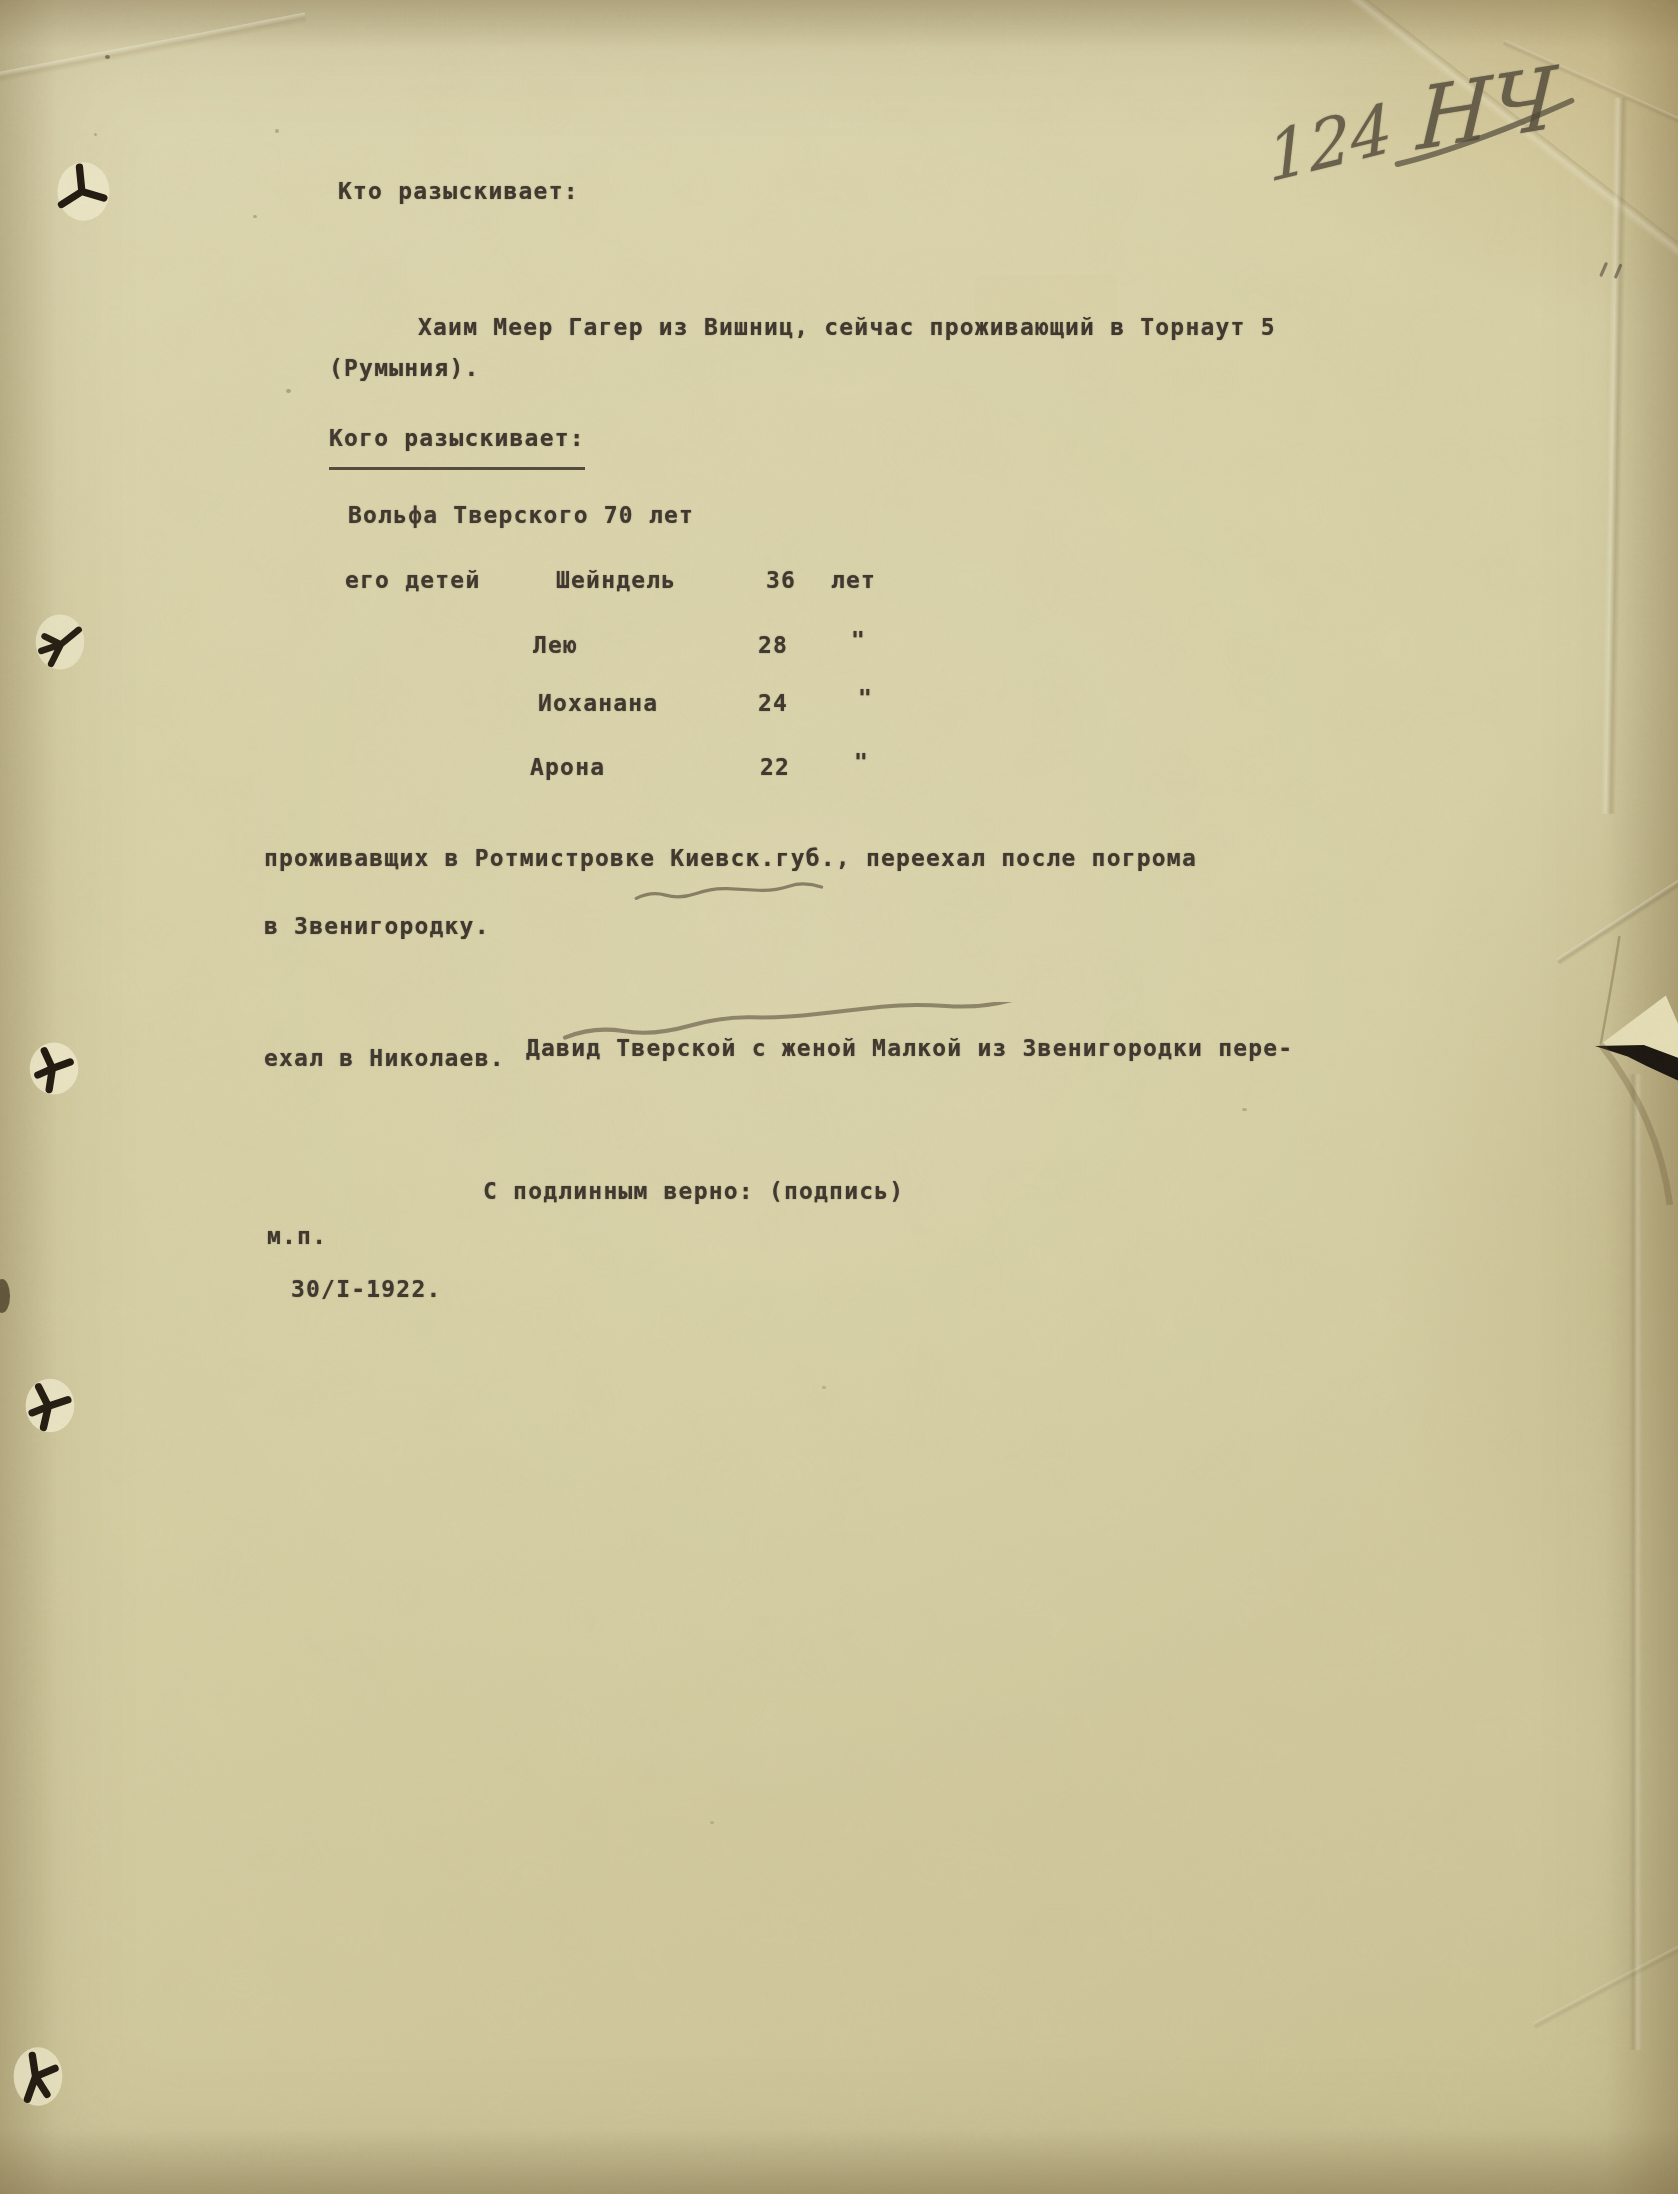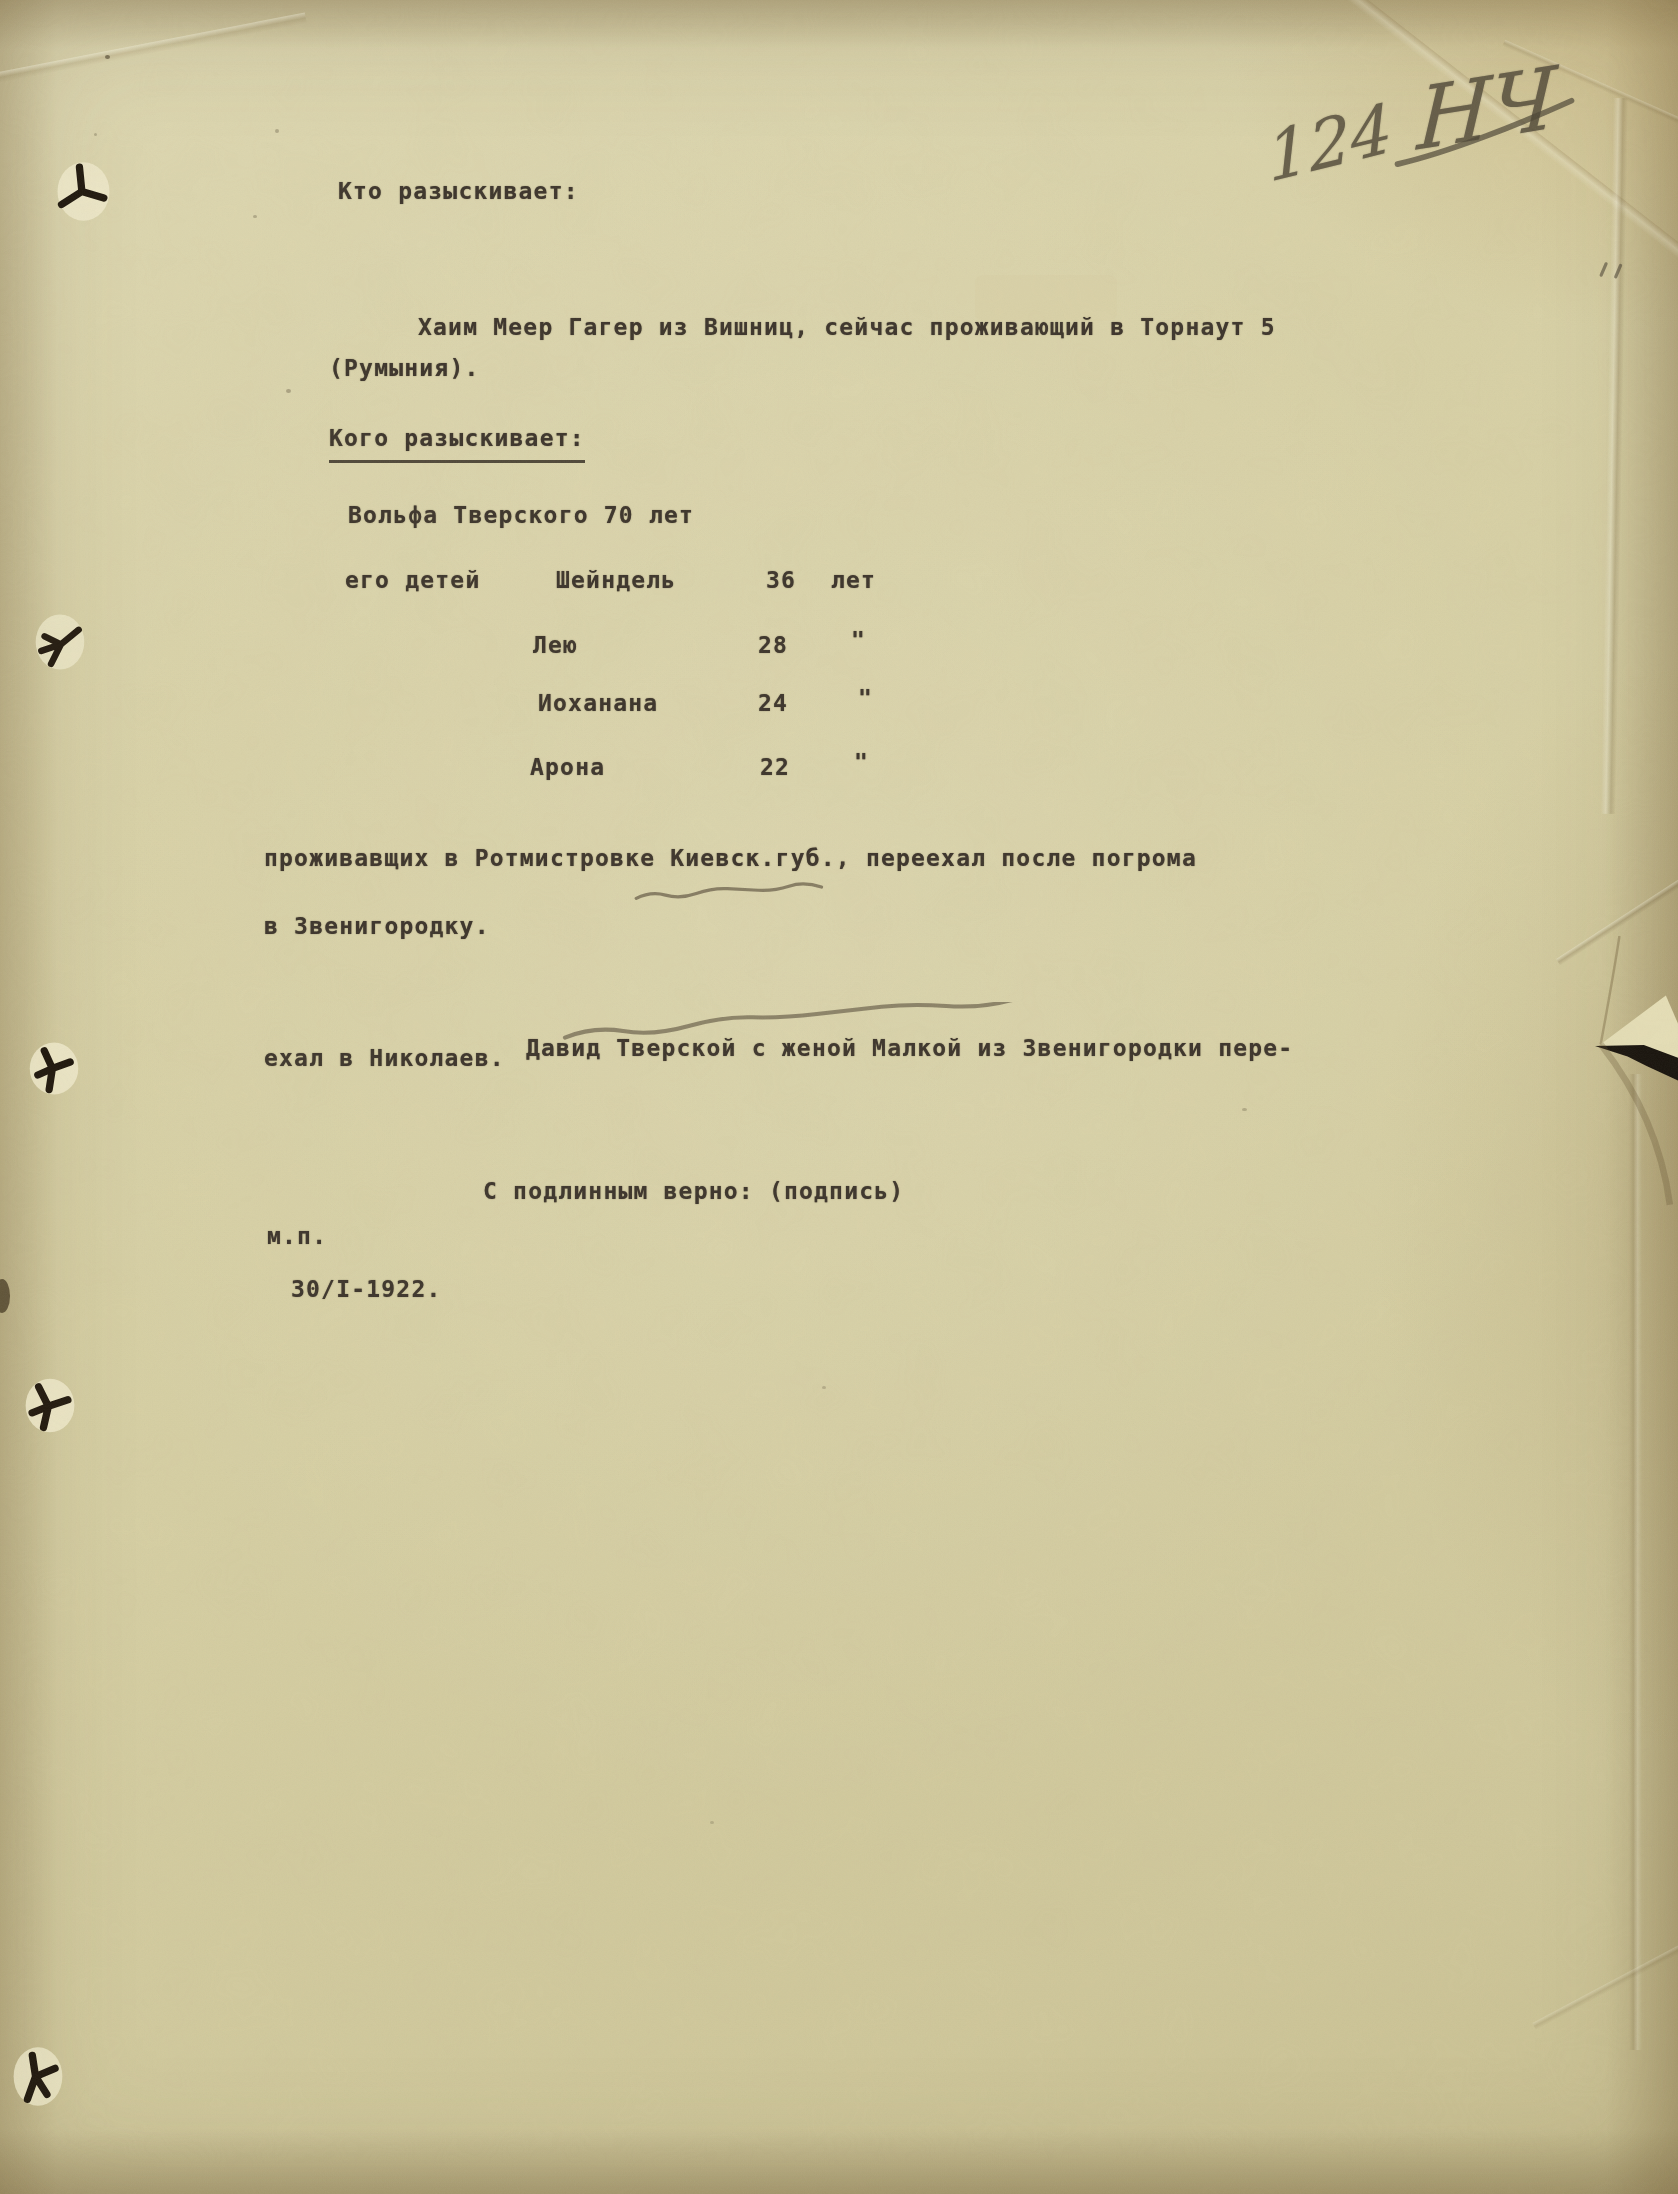--- a/index.html
+++ b/index.html
@@ -22,21 +22,21 @@
   .tl{
     position:absolute;
     font-size:23px;
     font-weight:bold;
     letter-spacing:1.2px;
     line-height:1.1;
     color:#3b332a;
     white-space:pre;
     text-shadow:0 0 1.2px rgba(52,42,28,.6);
   }
-  .tl.underlined{ border-bottom:3.3px solid rgba(48,40,30,.82); padding-bottom:9px; }
+  .tl.underlined{ border-bottom:3.3px solid rgba(48,40,30,.82); padding-bottom:16px; }
   .pencil{
     position:absolute;
     font-family:"DejaVu Serif","Liberation Serif",serif;
     font-style:italic;
     color:#4c4434;
     opacity:.82;
     text-shadow:0 0 1.6px rgba(76,68,52,.55);
     white-space:pre;
   }
   .crease{position:absolute;pointer-events:none;}

